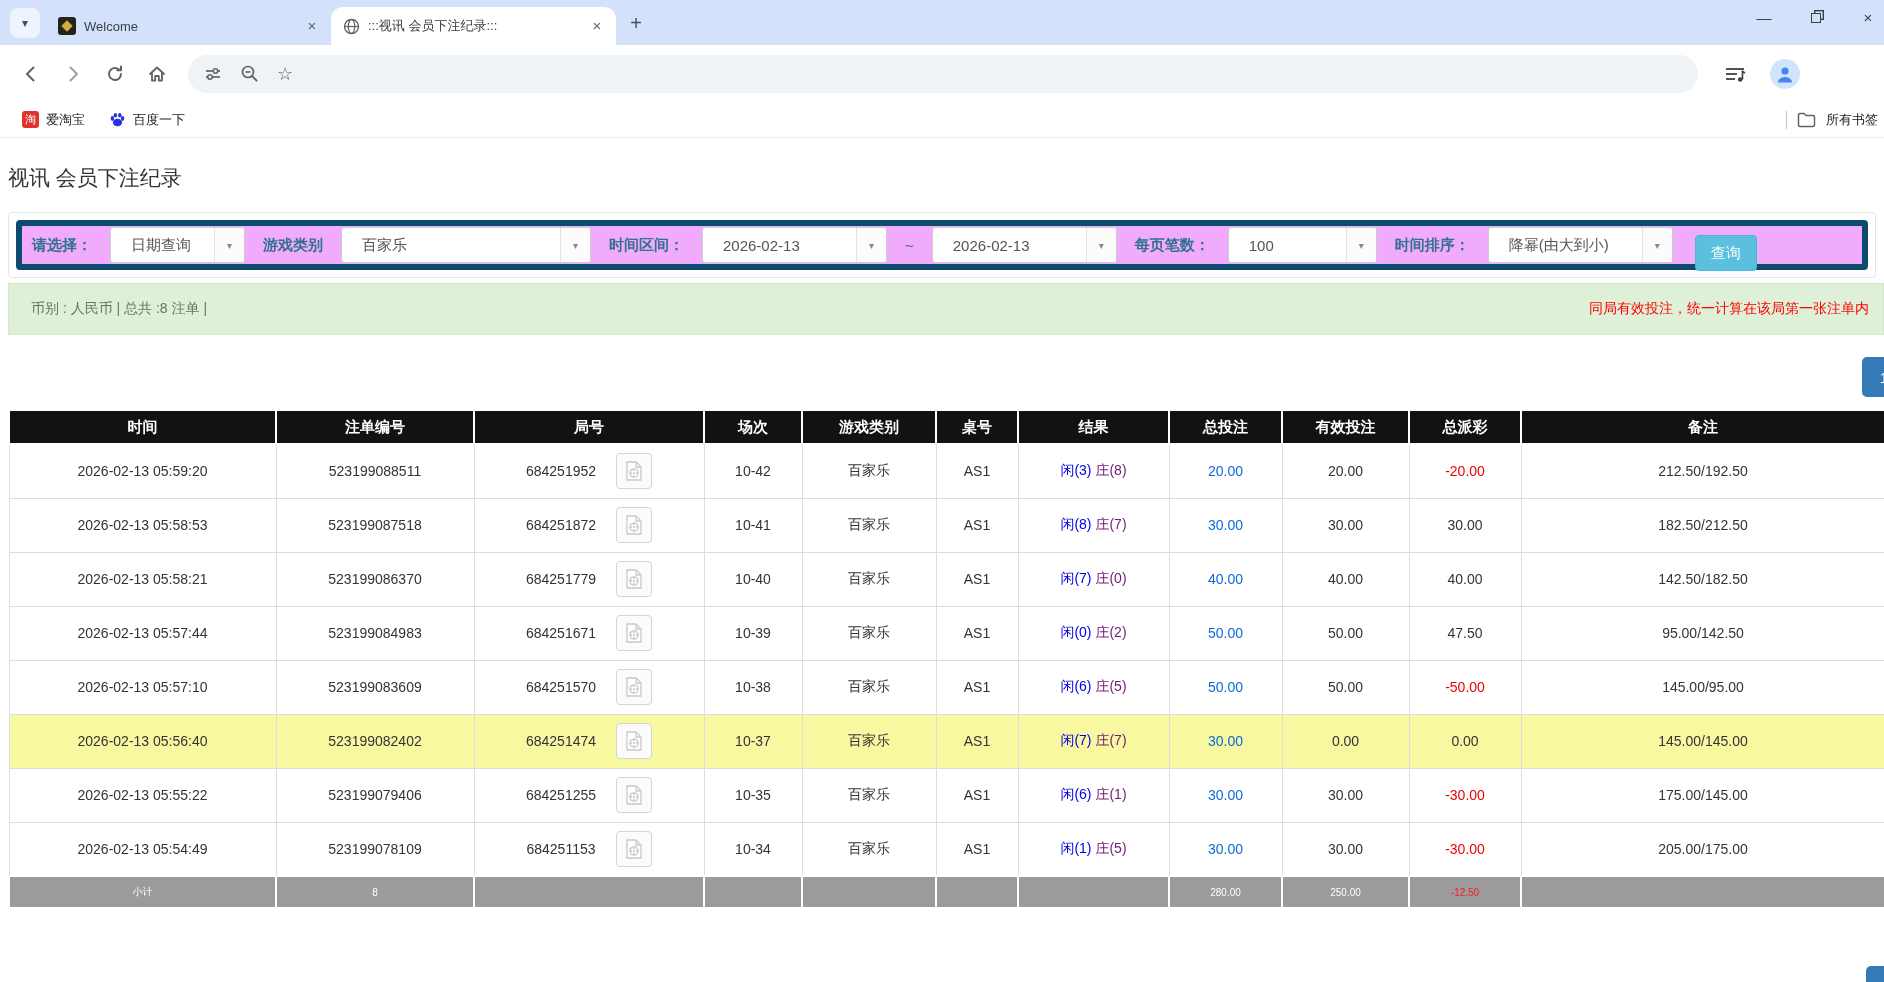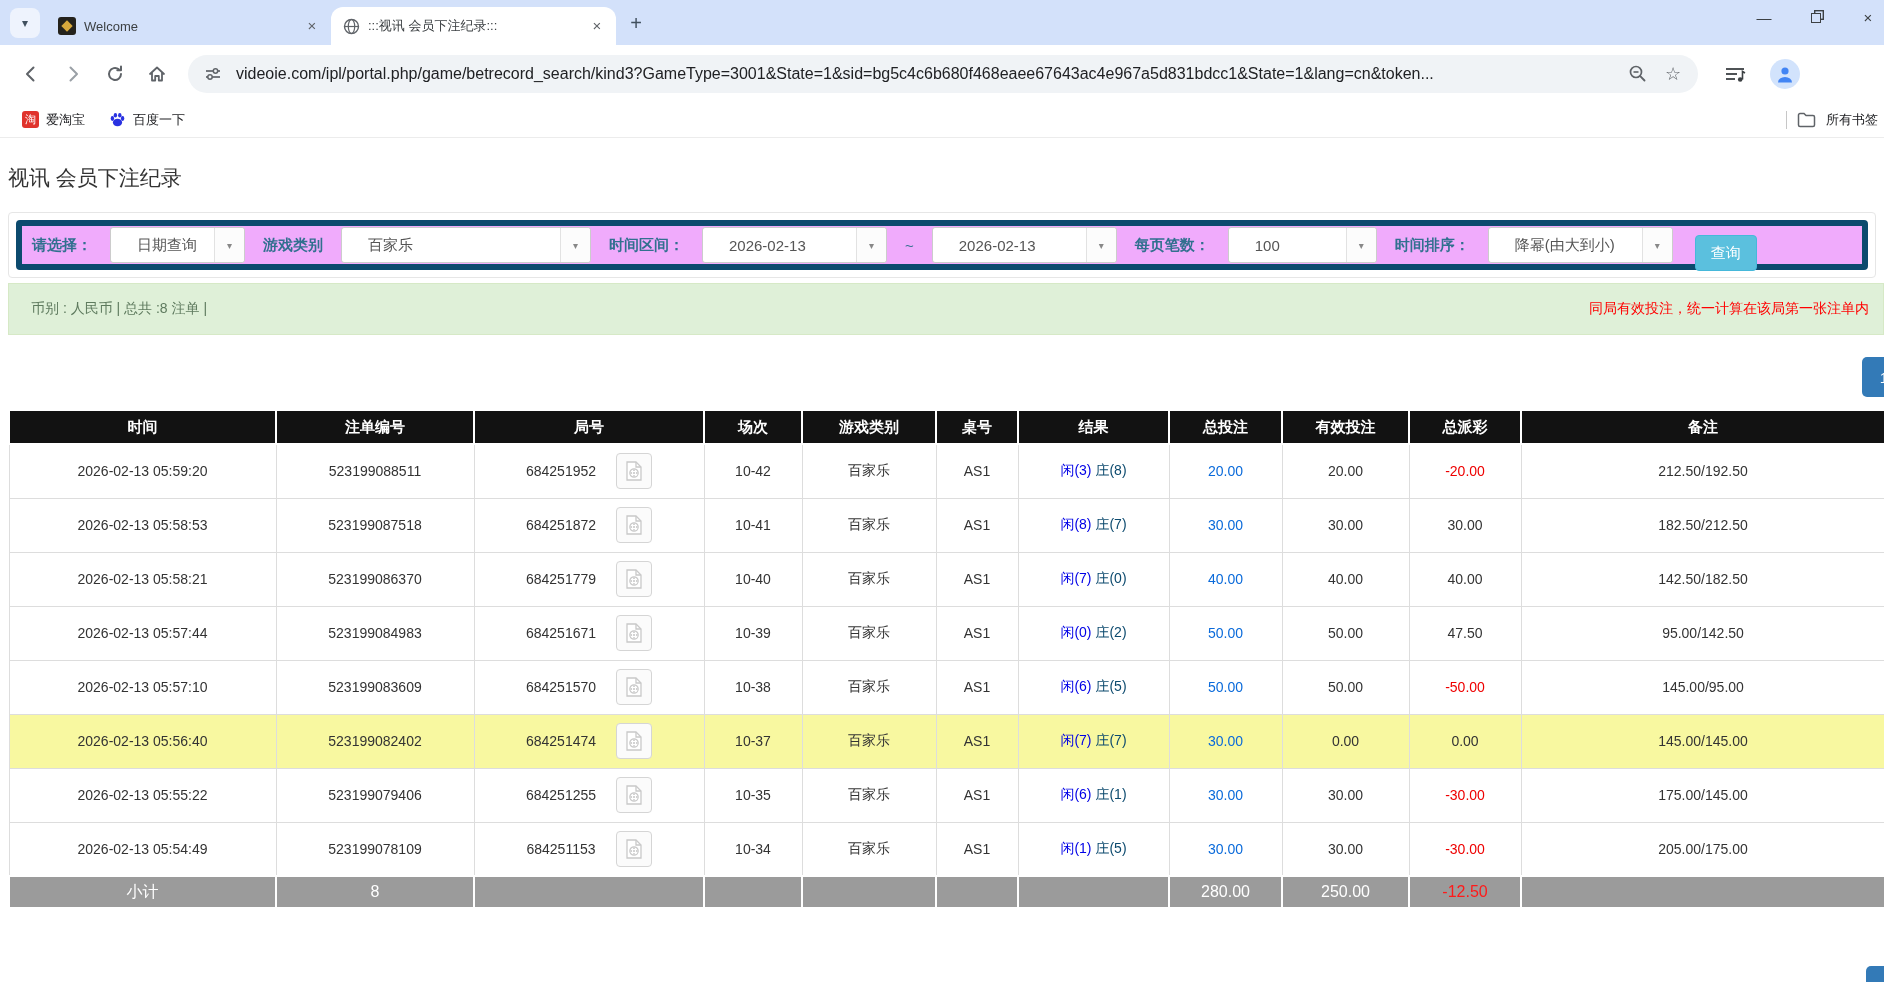--- a/index.html
+++ b/index.html
@@ -52,21 +52,21 @@
   .allbm-label { font-size:13px; color:#202124; white-space:nowrap; }
 
   
   .page-title { margin:26px 0 0 8px; font-size:21px; font-weight:400; color:#333; }
 
   .filter-panel { margin:20px 0 0 8px; width:1868px; border:1px solid #e6e6e6; border-radius:4px; padding:7px; }
   .filter-bar { background:#f0abfc; border:6px solid #0c4a6e; border-radius:4px; height:50px;
     display:flex; align-items:center; padding:0 10px; gap:18px; white-space:nowrap; }
   .f-label { font-size:15px; font-weight:bold; color:#31708f; }
   .sel { display:flex; align-items:stretch; background:#fff; border:1px solid #ccc; border-radius:3px; height:36px; }
-  .sel-val { flex:1; display:flex; align-items:center; padding:0 26px; font-size:15px; color:#555; overflow:hidden; }
+  .sel-val { flex:1; display:flex; align-items:center; padding:0 20px; font-size:15px; color:#555; overflow:hidden; }
   .sel-arrow { width:30px; display:flex; align-items:center; justify-content:center; border-left:1px solid #e2e2e2;
     background:#fcfcfc; color:#888; font-size:10px; border-radius:0 3px 3px 0; }
   .tilde { color:#31708f; font-size:15px; }
   .btn-search { height:36px; padding:0 15px; margin-left:4px; background:#5bc0de; border:1px solid #46b8da;
     border-radius:4px; color:#fff; font-size:15px; cursor:pointer;margin-top:16px; }
 
   .alert-bar { margin:5px 0 0 8px; width:1876px; height:52px; background:#dff0d8; border:1px solid #d6e9c6;
     display:flex; align-items:center; justify-content:space-between; padding:0 14px 0 22px; }
   .alert-left { font-size:14px; color:#5e7a5e; }
   .alert-right { font-size:14px; color:#ff0000; }
@@ -78,25 +78,25 @@
 
   table.records { margin:74px 0 0 8px; width:1876px; border-collapse:collapse; table-layout:fixed; }
   .records thead th { background:#121212; color:#fff; font-size:15px; font-weight:bold; height:34px;
     border:2px solid #fff; text-align:center; }
   .records tbody td { background:#fff; border:1px solid #ddd; height:54px; text-align:center;
     font-size:14px; color:#333; }
   .records tr.hl td { background:#f8f8a0; }
   .records .amt.blue { color:#0a6ada; }
   .records .neg { color:#ee0000; }
   .xian { color:#0000e6; }
-  .zhuang { color:#0c4a6e; }
+  .zhuang { color:#701a75; }
   .round-cell .round-wrap { display:flex; align-items:center; justify-content:center; gap:20px; }
   .video-btn { width:36px; height:36px; border:1px solid #d5d5d5; border-radius:4px; background:#fbfbfb;
     display:flex; align-items:center; justify-content:center; cursor:pointer; }
-  .records tfoot td { background:#9b9b9b; color:#fff; font-size:16px; height:32px; border:2px solid #fff;
+  .records tfoot td { background:#9b9b9b; color:#fff; font-size:10px; height:32px; border:2px solid #fff;
     text-align:center; }
   .records tfoot td.neg { color:#ff1a1a; }
 
   svg { display:block; }
 </style>
 </head>
 <body>
 
 <div class="tabstrip">
   <button class="tab-search">▾</button>
@@ -155,21 +155,20 @@
 
   <div class="omnibox">
     <span class="omni-icon">
       <svg width="18" height="18" viewBox="0 0 18 18">
           <line x1="2" y1="6" x2="16" y2="6" stroke="#5f6368" stroke-width="1.7"></line>
           <circle cx="11.5" cy="6" r="2.2" fill="#f0f3f6" stroke="#5f6368" stroke-width="1.5"></circle>
           <line x1="2" y1="12" x2="16" y2="12" stroke="#5f6368" stroke-width="1.7"></line>
           <circle cx="6" cy="12" r="2.2" fill="#f0f3f6" stroke="#5f6368" stroke-width="1.5"></circle>
         </svg>
     </span>
-    <span class="omni-url">videoie.com/ipl/portal.php/game/betrecord_search/kind3?GameType=3001&amp;State=1&amp;sid=bg5c4c6b680f468eaee67643ac4e967a5d831bdcc1&amp;State=1&amp;lang=cn&amp;token...</span>
     <span class="omni-icon">
       <svg width="19" height="19" viewBox="0 0 19 19">
           <circle cx="8" cy="8" r="5.5" fill="none" stroke="#5f6368" stroke-width="1.7"></circle>
           <line x1="5.5" y1="8" x2="10.5" y2="8" stroke="#5f6368" stroke-width="1.6"></line>
           <line x1="12.2" y1="12.2" x2="16.5" y2="16.5" stroke="#5f6368" stroke-width="1.9" stroke-linecap="round"></line>
         </svg>
     </span>
     <span class="omni-icon">☆</span>
   </div>
 

